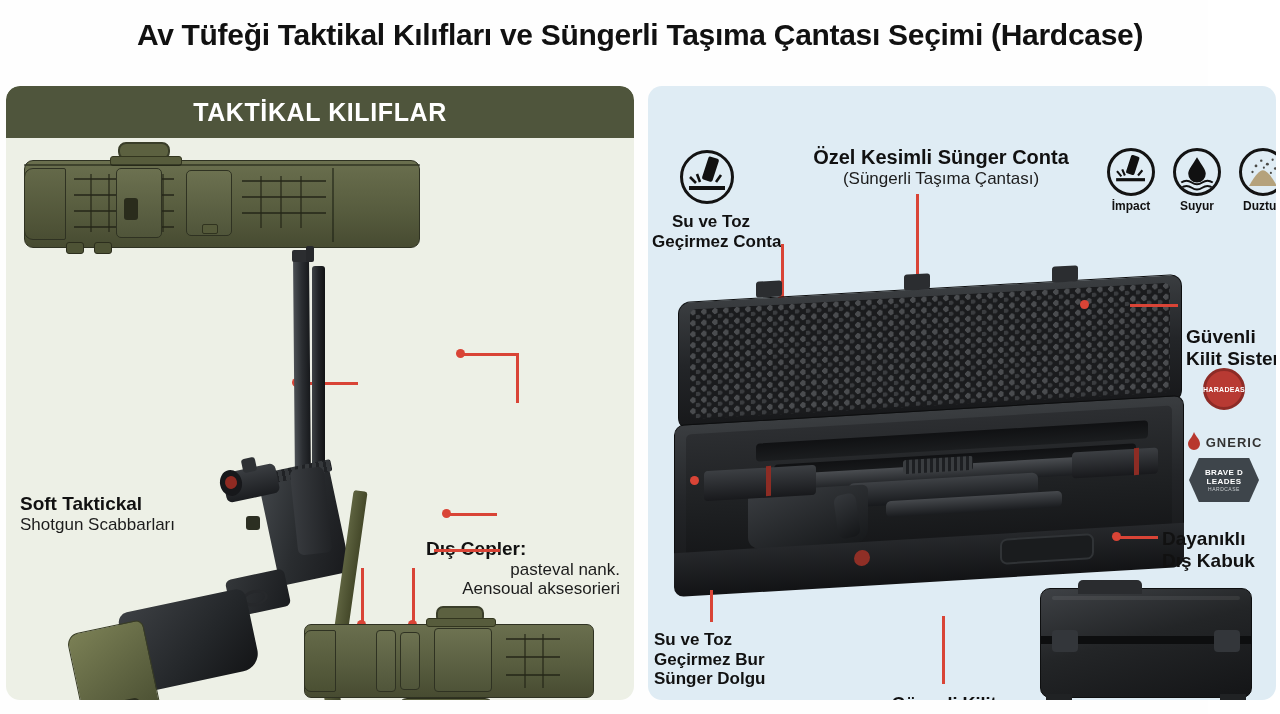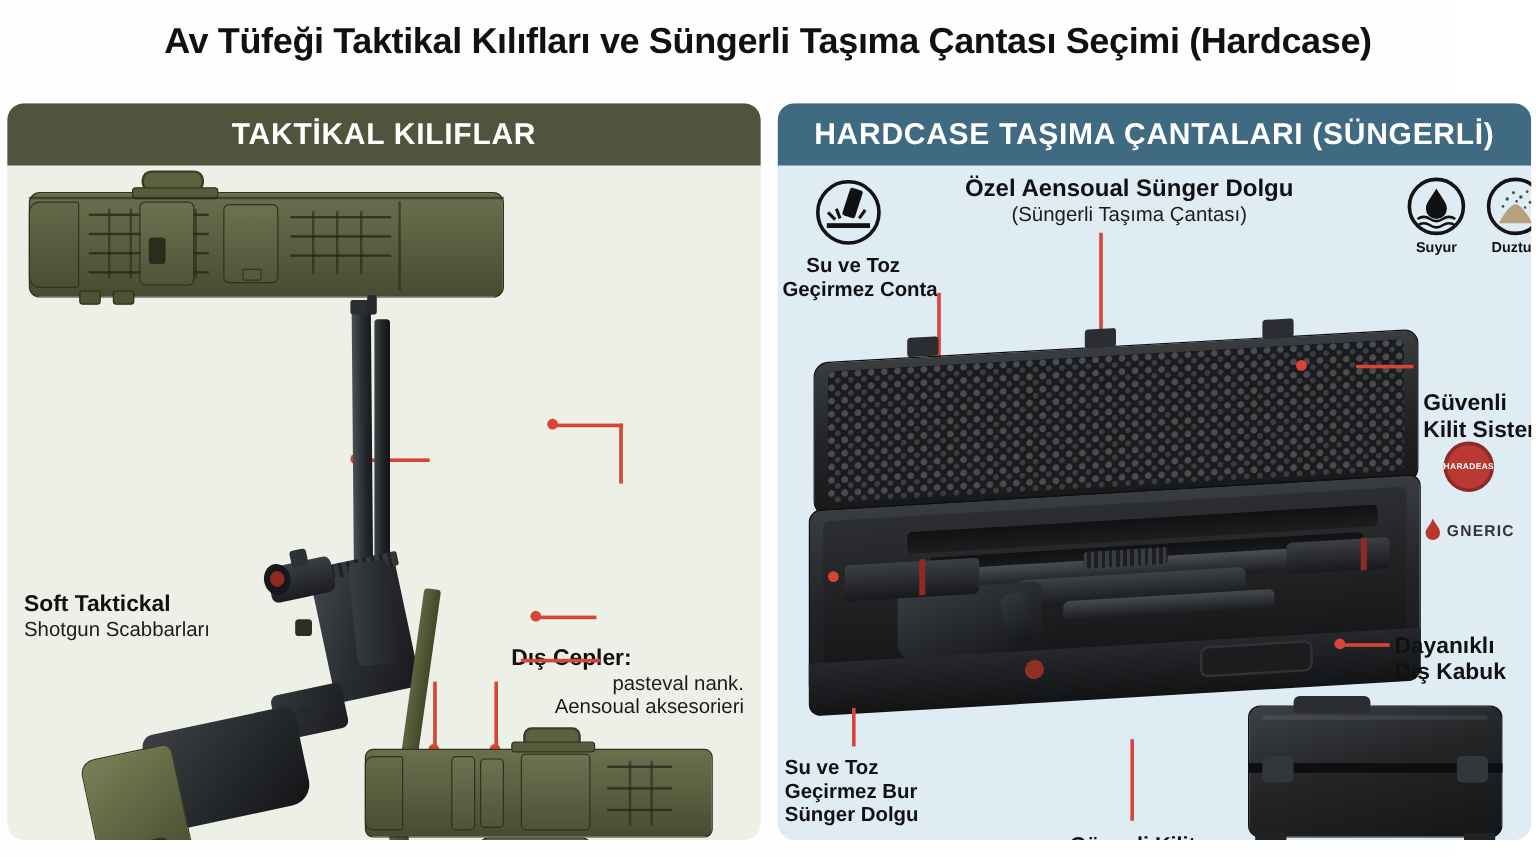--- a/index.html
+++ b/index.html
@@ -252,48 +252,55 @@
         </div>
 
         <div style="position:absolute;left:392px;top:560px;width:96px;height:22px;background:linear-gradient(180deg,#5f6442,#41462a);border:1.3px solid #2b2e1c;border-radius:9px;"></div>
 
       </div>
 
     </div>
   </div>
 
   <div class="panel panel-right">
-    <div class="panel-header panel-header-right">
-      <span>HARDCASE TAŞIMA ÇANTALARI (SÜNGERLİ)</span>
-    </div>
     <div class="panel-body">
 
       <div class="ficon big" style="left:24px; top:12px;">
         <div class="circ">
           <svg viewBox="0 0 48 48" width="48" height="48">
             <rect x="22" y="4" width="11" height="24" rx="2" fill="#111" transform="rotate(18 27 16)"></rect>
             <rect x="6" y="33" width="36" height="4" fill="#111"></rect>
             <path d="M13 30 L7 24 M17 29 L14 21 M33 29 L38 22" stroke="#111" stroke-width="2.6" fill="none"></path>
           </svg>
         </div>
       </div>
       <div class="lbl small ctr" style="left:4px; top:74px; width:118px;">
         <div class="t1">Su ve Toz</div>
         <div class="t1">Geçirmez Conta</div>
       </div>
       <div class="leader v" style="left:133px; top:106px; height:56px;"></div>
       <div class="dot" style="left:129px; top:158px;"></div>
 
       <div class="lbl ctr" style="left:140px; top:8px; width:306px;">
-        <div class="t1" style="font-size:20px;">Özel Aensoual Sünger Dolgu</div>
+        <div class="t1" style="font-size:20px;">Özel Kesimli Sünger Conta</div>
         <div class="t2">(Süngerli Taşıma Çantası)</div>
       </div>
       <div class="leader v" style="left:268px; top:56px; height:102px;"></div>
       <div class="dot" style="left:264px; top:154px;"></div>
 
+      <div class="ficon" style="left:452px; top:10px;">
+        <div class="circ">
+          <svg viewBox="0 0 48 48" width="42" height="42">
+            <rect x="21" y="5" width="10" height="22" rx="2" fill="#111" transform="rotate(18 26 16)"></rect>
+            <rect x="7" y="31" width="33" height="3.6" fill="#111"></rect>
+            <path d="M13 29 L8 23 M17 28 L14 21 M32 28 L37 22" stroke="#111" stroke-width="2.4" fill="none"></path>
+          </svg>
+        </div>
+        <div class="cap">İmpact</div>
+      </div>
       <div class="ficon" style="left:518px; top:10px;">
         <div class="circ">
           <svg viewBox="0 0 48 48" width="42" height="42">
             <path d="M24 7 C30 17 34 21 34 26 a10 10 0 0 1 -20 0 c0-5 4-9 10-19z" fill="#111"></path>
             <path d="M6 36 q6 -4 12 0 t12 0 t12 0" stroke="#111" stroke-width="2.4" fill="none"></path>
             <path d="M6 42 q6 -4 12 0 t12 0 t12 0" stroke="#111" stroke-width="2.4" fill="none"></path>
           </svg>
         </div>
         <div class="cap">Suyur</div>
       </div>
@@ -366,20 +373,26 @@
         </div>
       </div>
       <div class="brand" style="left:520px; top:294px; width:112px;">
         <div class="badge-flame">
           <svg width="16" height="20" viewBox="0 0 16 20">
             <path d="M8 0 C10 5 14 7 14 12 a6 6 0 0 1 -12 0 C2 8 6 6 8 0z" fill="#b8372e"></path>
           </svg>
           <span class="bt">GNERIC</span>
         </div>
       </div>
+      <div class="brand" style="left:520px; top:320px; width:112px;">
+        <div class="badge-hex">
+          <span class="bt">BRAVE D LEADES</span>
+          <span class="bs">HARDCASE</span>
+        </div>
+      </div>
 
       <div class="lbl" style="left:514px; top:390px;">
         <div class="t1">Dayanıklı</div>
         <div class="t1">Dış Kabuk</div>
       </div>
       <div class="leader h" style="left:470px; top:398px; width:40px;"></div>
       <div class="dot" style="left:464px; top:394px;"></div>
 
       <div class="lbl small" style="left:6px; top:492px;">
         <div class="t1">Su ve Toz</div>

